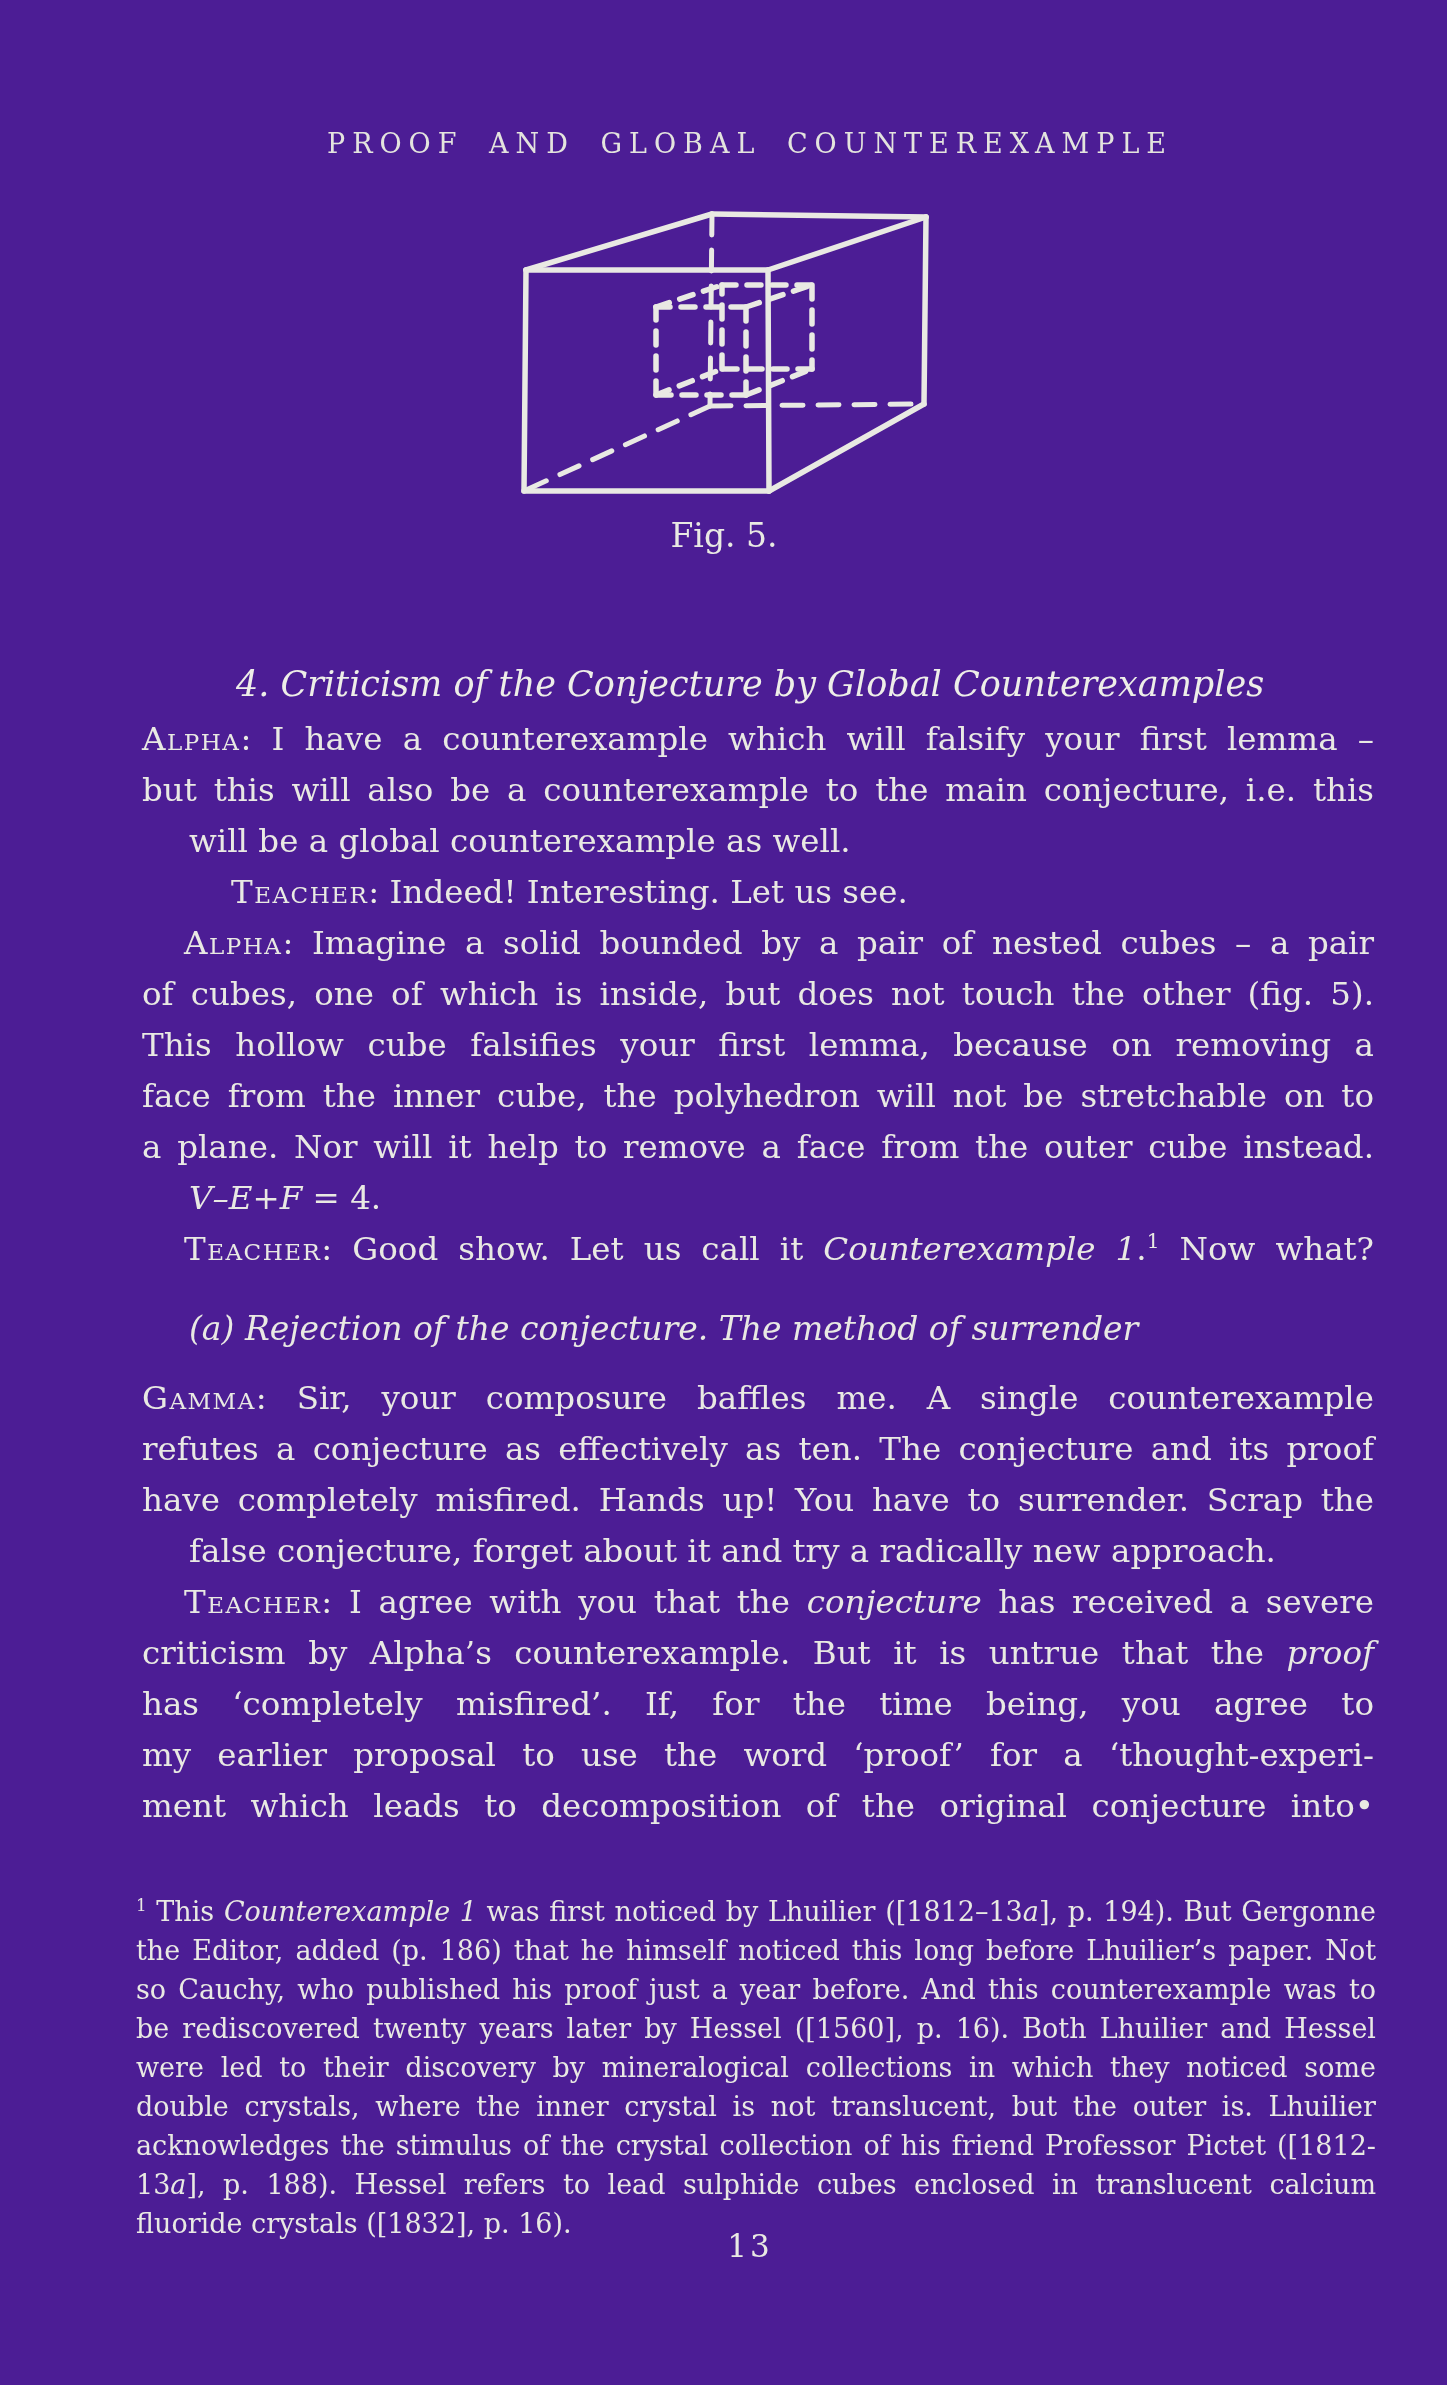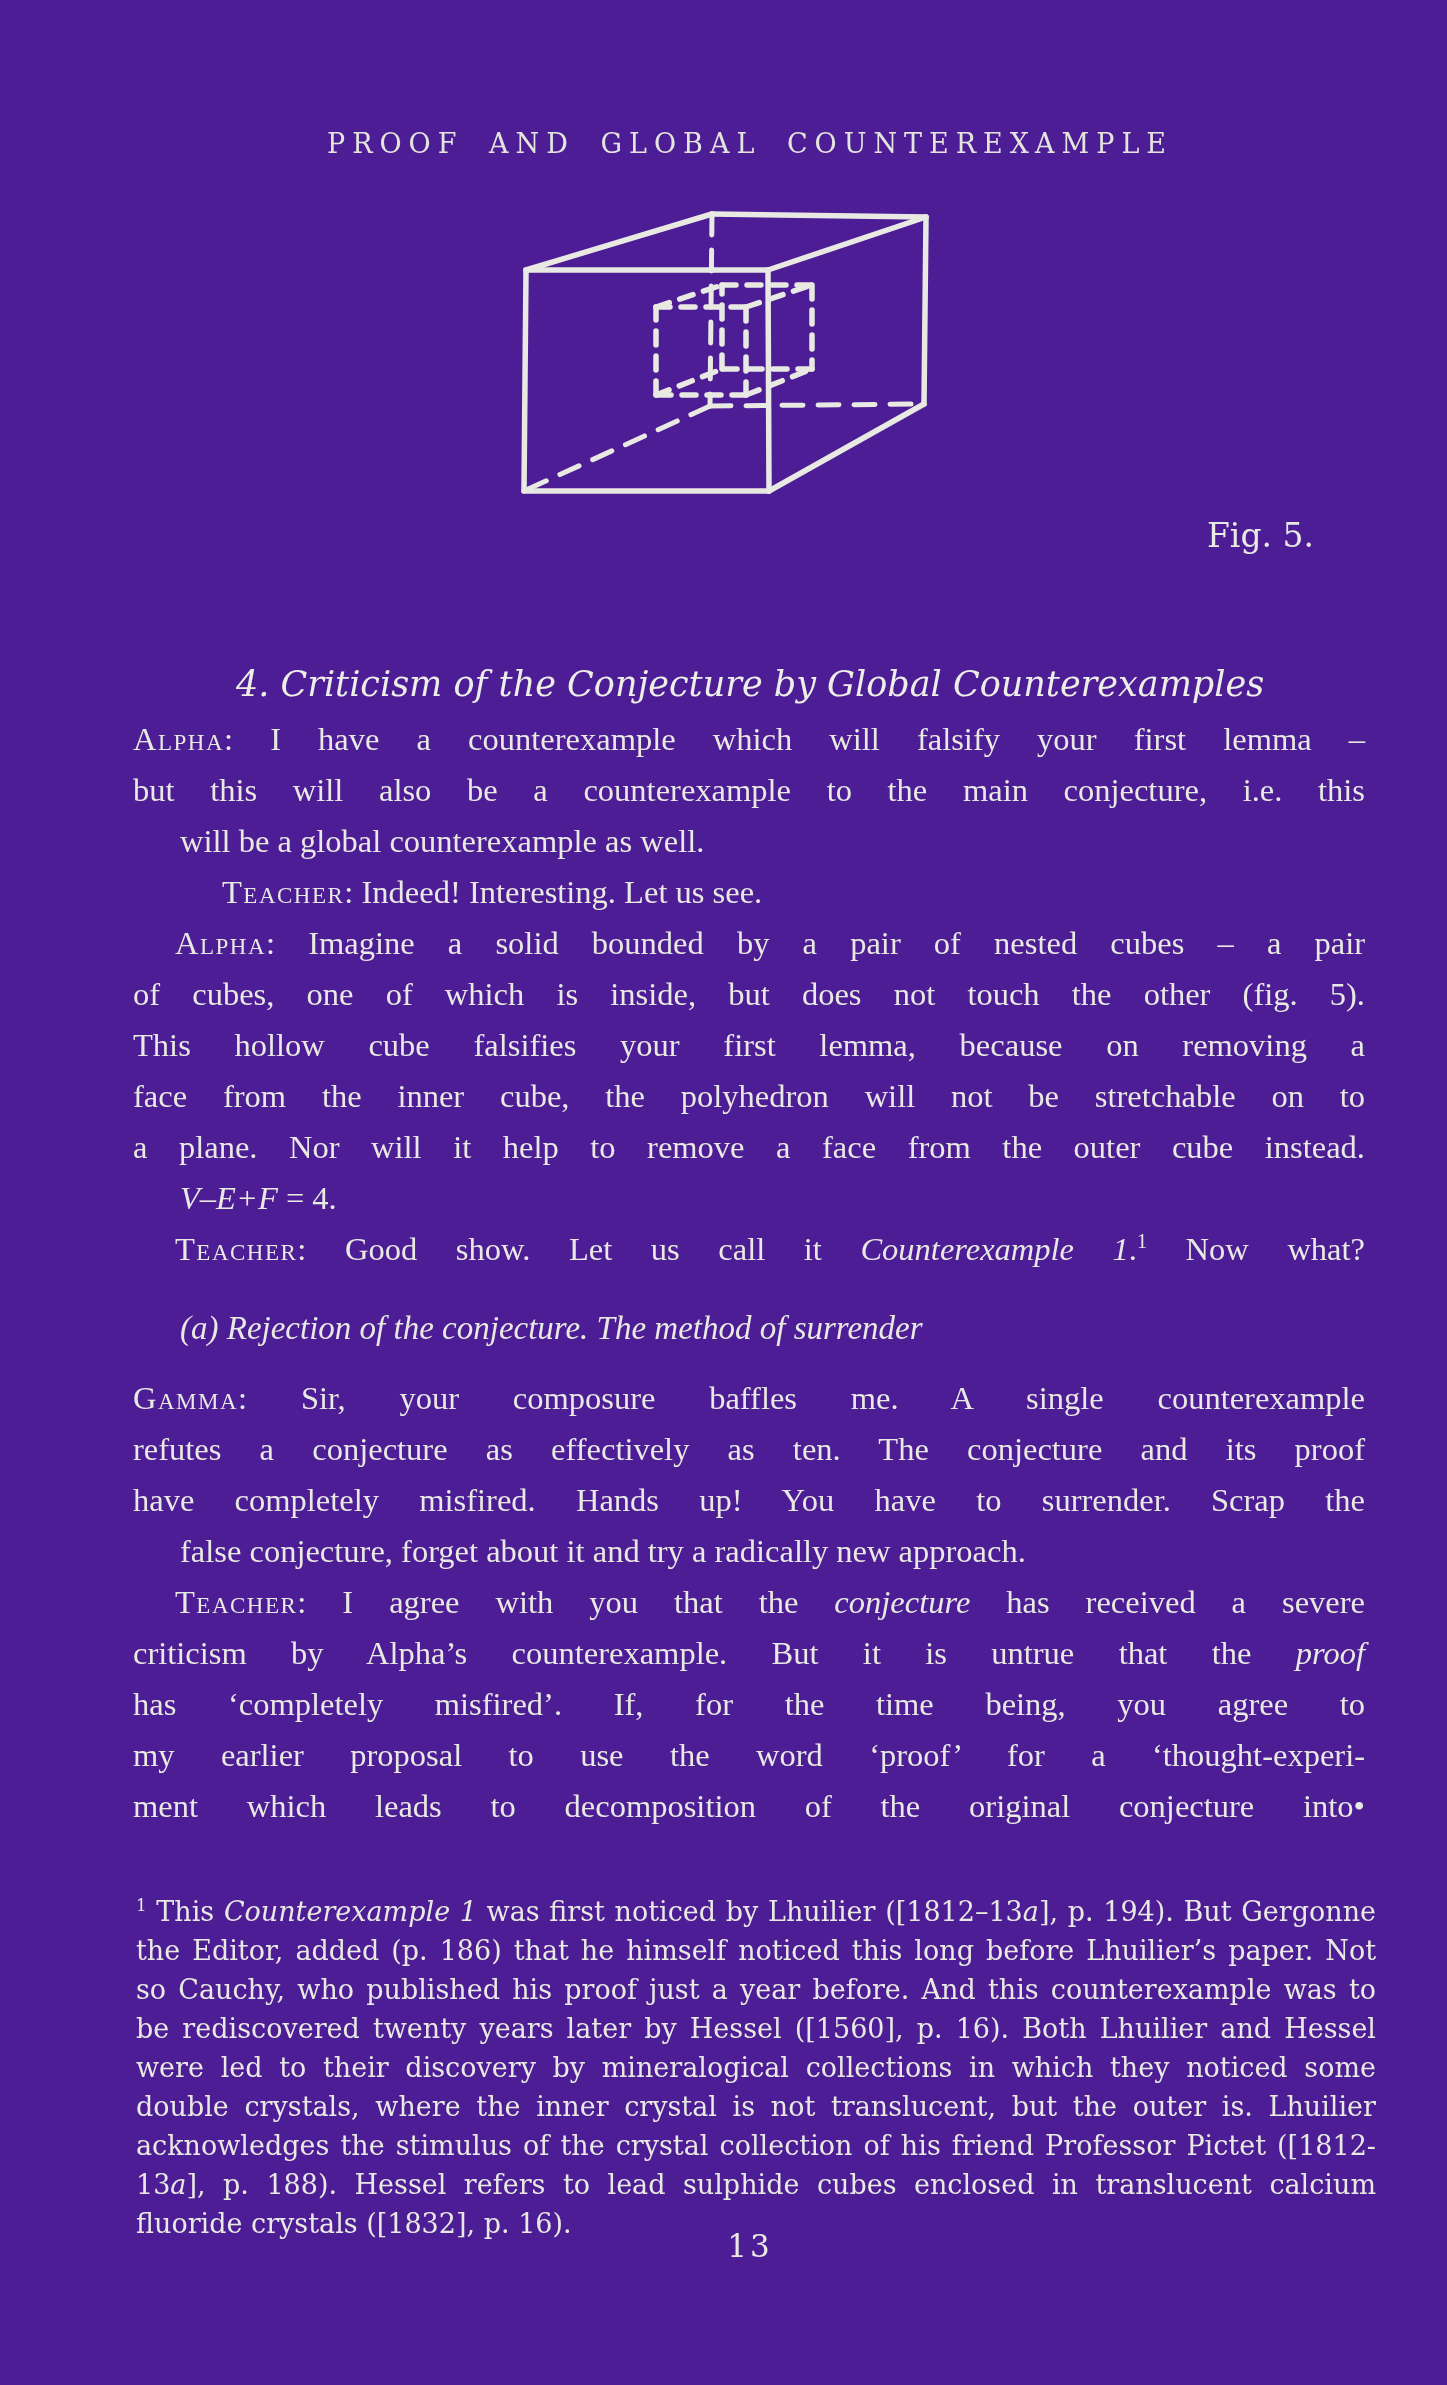--- a/index.html
+++ b/index.html
@@ -22,37 +22,36 @@
     color: #e4e4de;
   }
   .figure-svg {
     position: absolute;
     top: 0; left: 0;
     width: 1447px; height: 600px;
   }
   .fig-caption {
     position: absolute;
     top: 516px; left: 134px; width: 1180px;
-    text-align: right;
+    text-align: center;
     font-size: 33px;
     color: #e9e9e3;
   }
   .section-heading {
     position: absolute;
     top: 664px; left: 134px; width: 1232px;
     text-align: center;
     font-style: italic;
     font-size: 35px;
     color: #eeeee8;
   }
   .body-block {
     position: absolute;
-    top: 714px; left: 133px; width: 1232px;
+    top: 714px; left: 142px; width: 1232px;
     font-size: 32.5px;
-    font-family: Liberation Serif, serif;
   }
   .line {
     height: 51px;
     line-height: 51px;
     text-align: justify;
     text-align-last: justify;
     white-space: normal;
   }
   .line.last { text-align-last: left; margin-left: 47px; }
   .line.indent { text-indent: 42px; }

